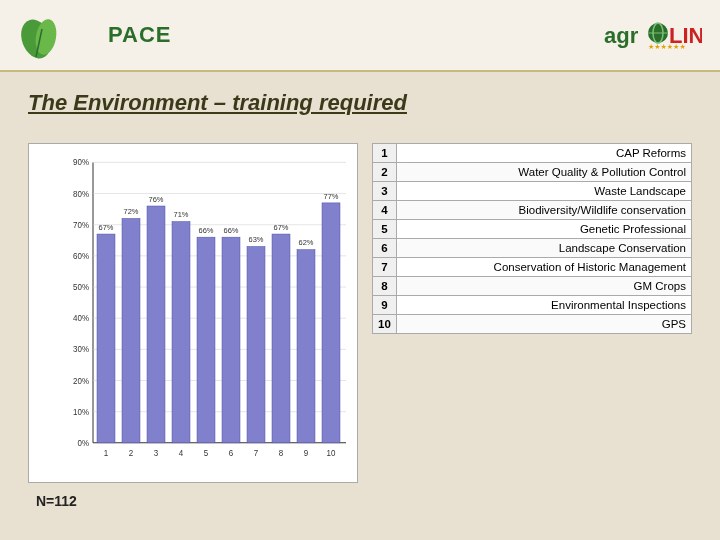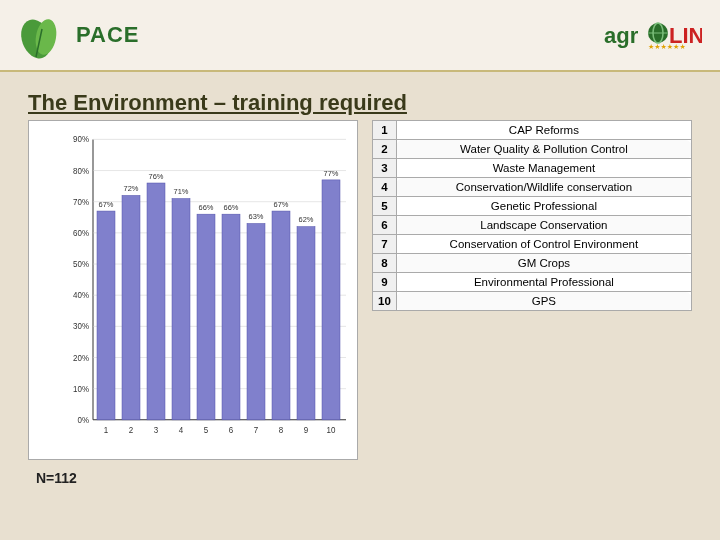--- a/index.html
+++ b/index.html
@@ -27,20 +27,21 @@
       align-items: center;
       gap: 10px;
     }
     .logo-icon {
       width: 48px;
       height: 52px;
     }
     .logo-text-block {
       display: flex;
       flex-direction: row;
+      margin-left: 32px;
     }
     .logo-pace {
       font-size: 22px;
       font-weight: bold;
       color: #2a6e2a;
       letter-spacing: 1px;
     }
     .logo-sub {
       font-size: 9px;
       color: #555;
@@ -58,21 +59,22 @@
       background: #e8e0d0;
       padding: 18px 28px 14px 28px;
       height: calc(540px - 72px);
       position: relative;
     }
 
     .page-title {
       font-size: 22px;
       font-weight: bold;
       color: #3a3a1a;
-      margin-bottom: 4px;
+      margin-bottom: 27px;
+      font-style: italic;
       text-decoration: underline;
     }
 
     .content-row {
       display: flex;
       gap: 14px;
       align-items: flex-start;
     }
 
     
@@ -107,21 +109,21 @@
       padding: 3px 5px;
       vertical-align: middle;
     }
     table.legend-table td:first-child {
       width: 22px;
       text-align: center;
       font-weight: bold;
       background: #f0f0f0;
     }
     table.legend-table td:last-child {
-      text-align: center;
+      text-align: right;
       border-radius: 7px;
     }
     table.legend-table tr:nth-child(even) td:last-child {
       background: #fafafa;
     }
 
     .n-label {
       margin-top: 10px;
       font-size: 14px;
       font-weight: bold;
@@ -266,45 +268,45 @@
         <tr>
               <td>1</td>
               <td>CAP Reforms</td>
             </tr>
             <tr>
               <td>2</td>
               <td>Water Quality &amp; Pollution Control</td>
             </tr>
             <tr>
               <td>3</td>
-              <td>Waste Management</td>
+              <td>Waste Landscape</td>
             </tr>
             <tr>
               <td>4</td>
-              <td>Conservation/Wildlife conservation</td>
+              <td>Biodiversity/Wildlife conservation</td>
             </tr>
             <tr>
               <td>5</td>
               <td>Genetic Professional</td>
             </tr>
             <tr>
               <td>6</td>
               <td>Landscape Conservation</td>
             </tr>
             <tr>
               <td>7</td>
-              <td>Conservation of Control Environment</td>
+              <td>Conservation of Historic Management</td>
             </tr>
             <tr>
               <td>8</td>
               <td>GM Crops</td>
             </tr>
             <tr>
               <td>9</td>
-              <td>Environmental Professional</td>
+              <td>Environmental Inspections</td>
             </tr>
             <tr>
               <td>10</td>
               <td>GPS</td>
             </tr>
           </tbody>
       </table>
     </div>
   </div>
 

